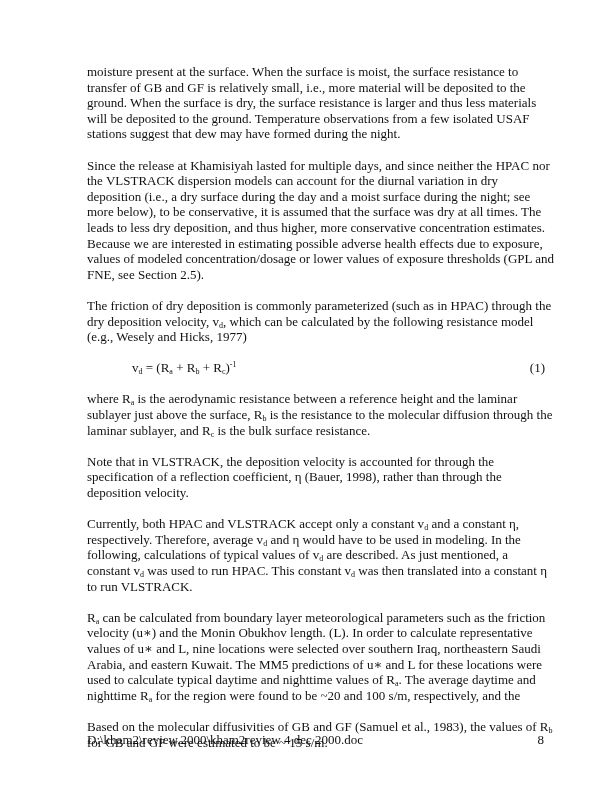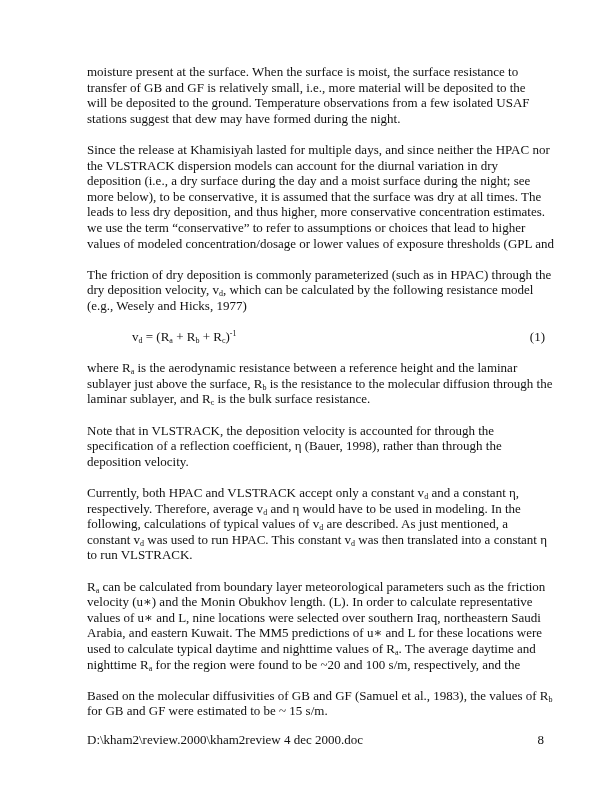--- a/index.html
+++ b/index.html
@@ -17,31 +17,33 @@
   .footer-path { position: absolute; left: 0; }
   .footer-page { position: absolute; right: 3px; }
 </style>
 </head>
 <body>
 
 <div class="page" id="page">
     <p class="para">
       <span class="line">moisture present at the surface.  When the surface is moist, the surface resistance to</span>
       <span class="line">transfer of GB and GF is relatively small, i.e., more material will be deposited to the</span>
+      <span class="line">ground.  When the surface is dry, the surface resistance is larger and thus less materials</span>
       <span class="line">will be deposited to the ground.  Temperature observations from a few isolated USAF</span>
       <span class="line">stations suggest that dew may have formed during the night.</span>
     </p>
     <p class="para">
       <span class="line">Since the release at Khamisiyah lasted for multiple days, and since neither the HPAC nor</span>
       <span class="line">the VLSTRACK dispersion models can account for the diurnal variation in dry</span>
       <span class="line">deposition (i.e., a dry surface during the day and a moist surface during the night; see</span>
       <span class="line">more below), to be conservative, it is assumed that the surface was dry at all times.  The</span>
       <span class="line">leads to less dry deposition, and thus higher, more conservative concentration estimates.</span>
-      <span class="line">we use the term “conservative” to refer to assumptions or choices that lead to higher</span>
+      <span class="line">Because we are interested in estimating possible adverse health effects due to exposure,</span>
       <span class="line">values of modeled concentration/dosage or lower values of exposure thresholds (GPL and</span>
+      <span class="line">FNE, see Section 2.5).</span>
     </p>
     <p class="para">
       <span class="line">The friction of dry deposition is commonly parameterized (such as in HPAC) through the</span>
       <span class="line">dry deposition velocity, v<sub>d</sub>, which can be calculated by the following resistance model</span>
       <span class="line">(e.g., Wesely and Hicks, 1977)</span>
     </p>
     <div class="eq">
       <span class="eq-body">v<sub>d</sub> = (R<sub>a</sub> + R<sub>b</sub> + R<sub>c</sub>)<sup>-1</sup></span>
       <span class="eq-num">(1)</span>
     </div>

